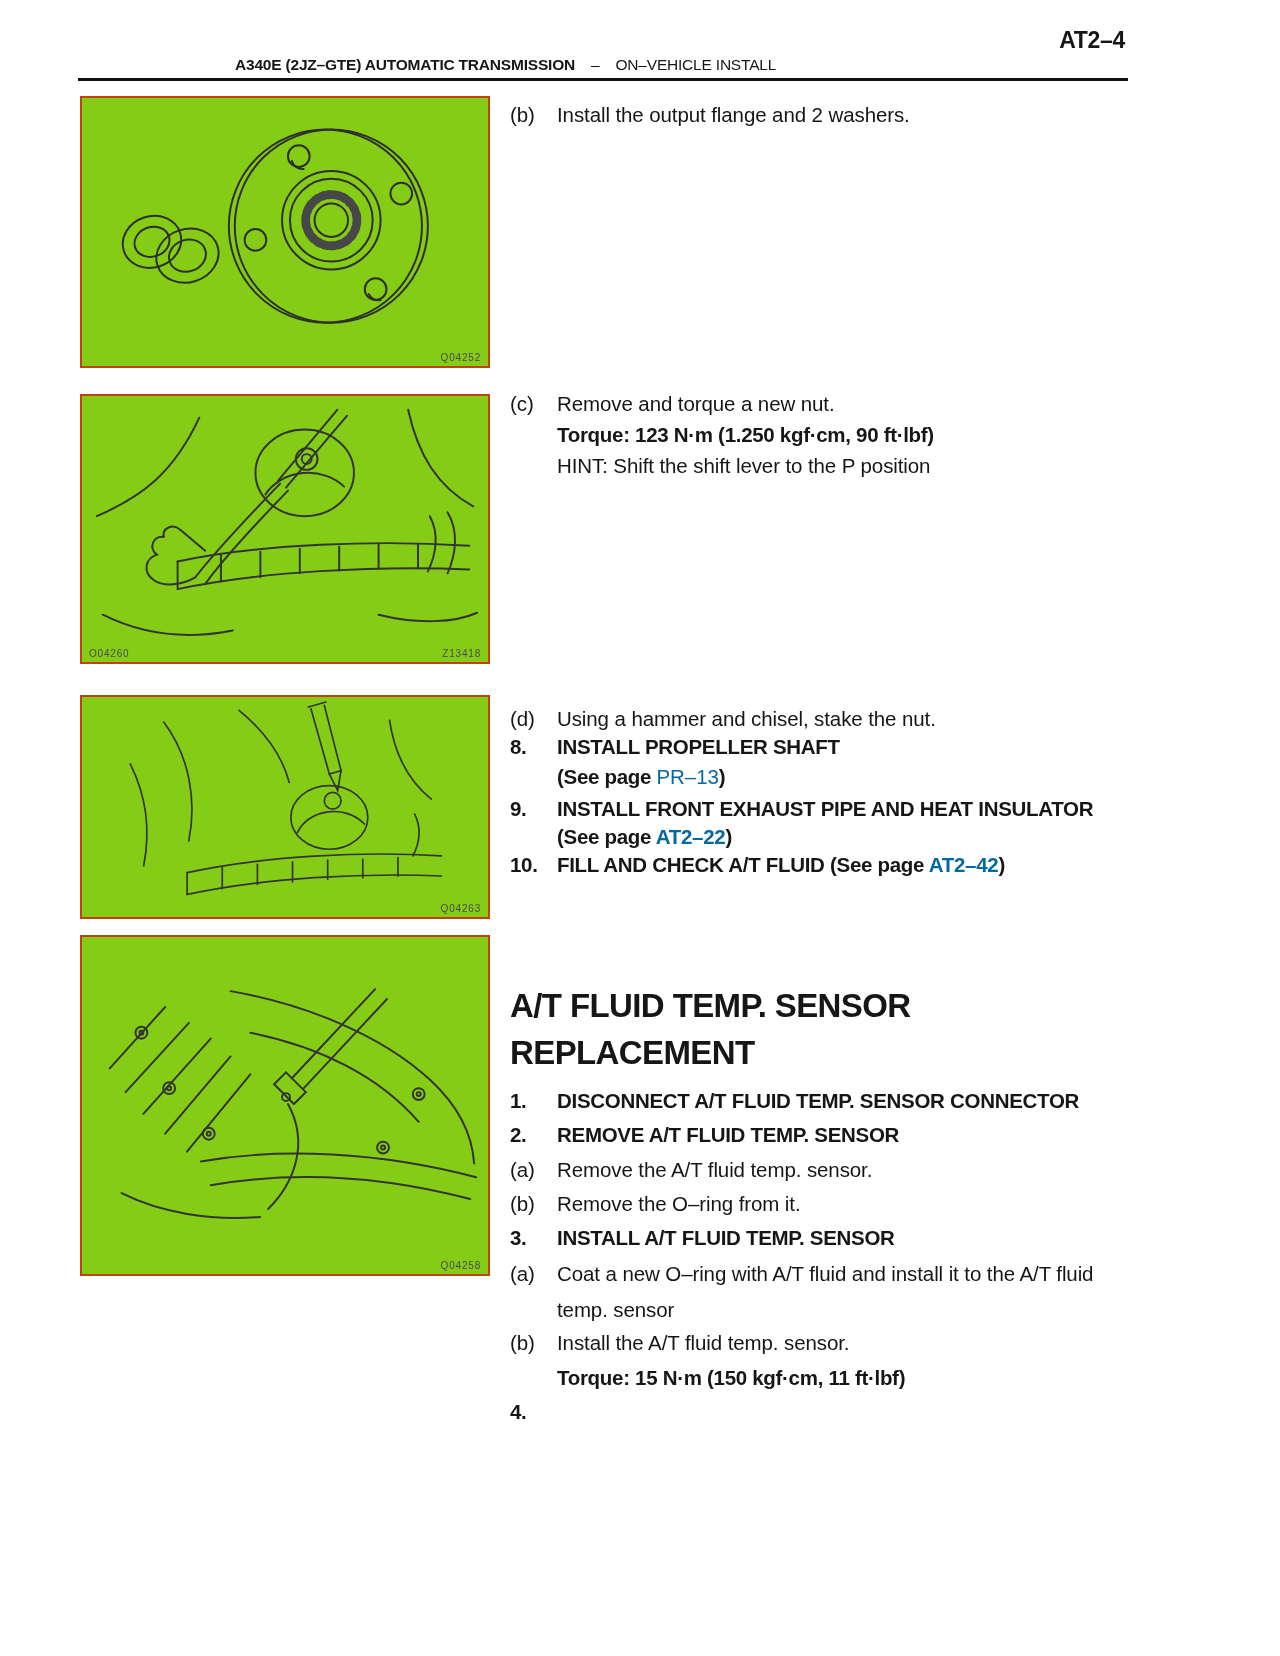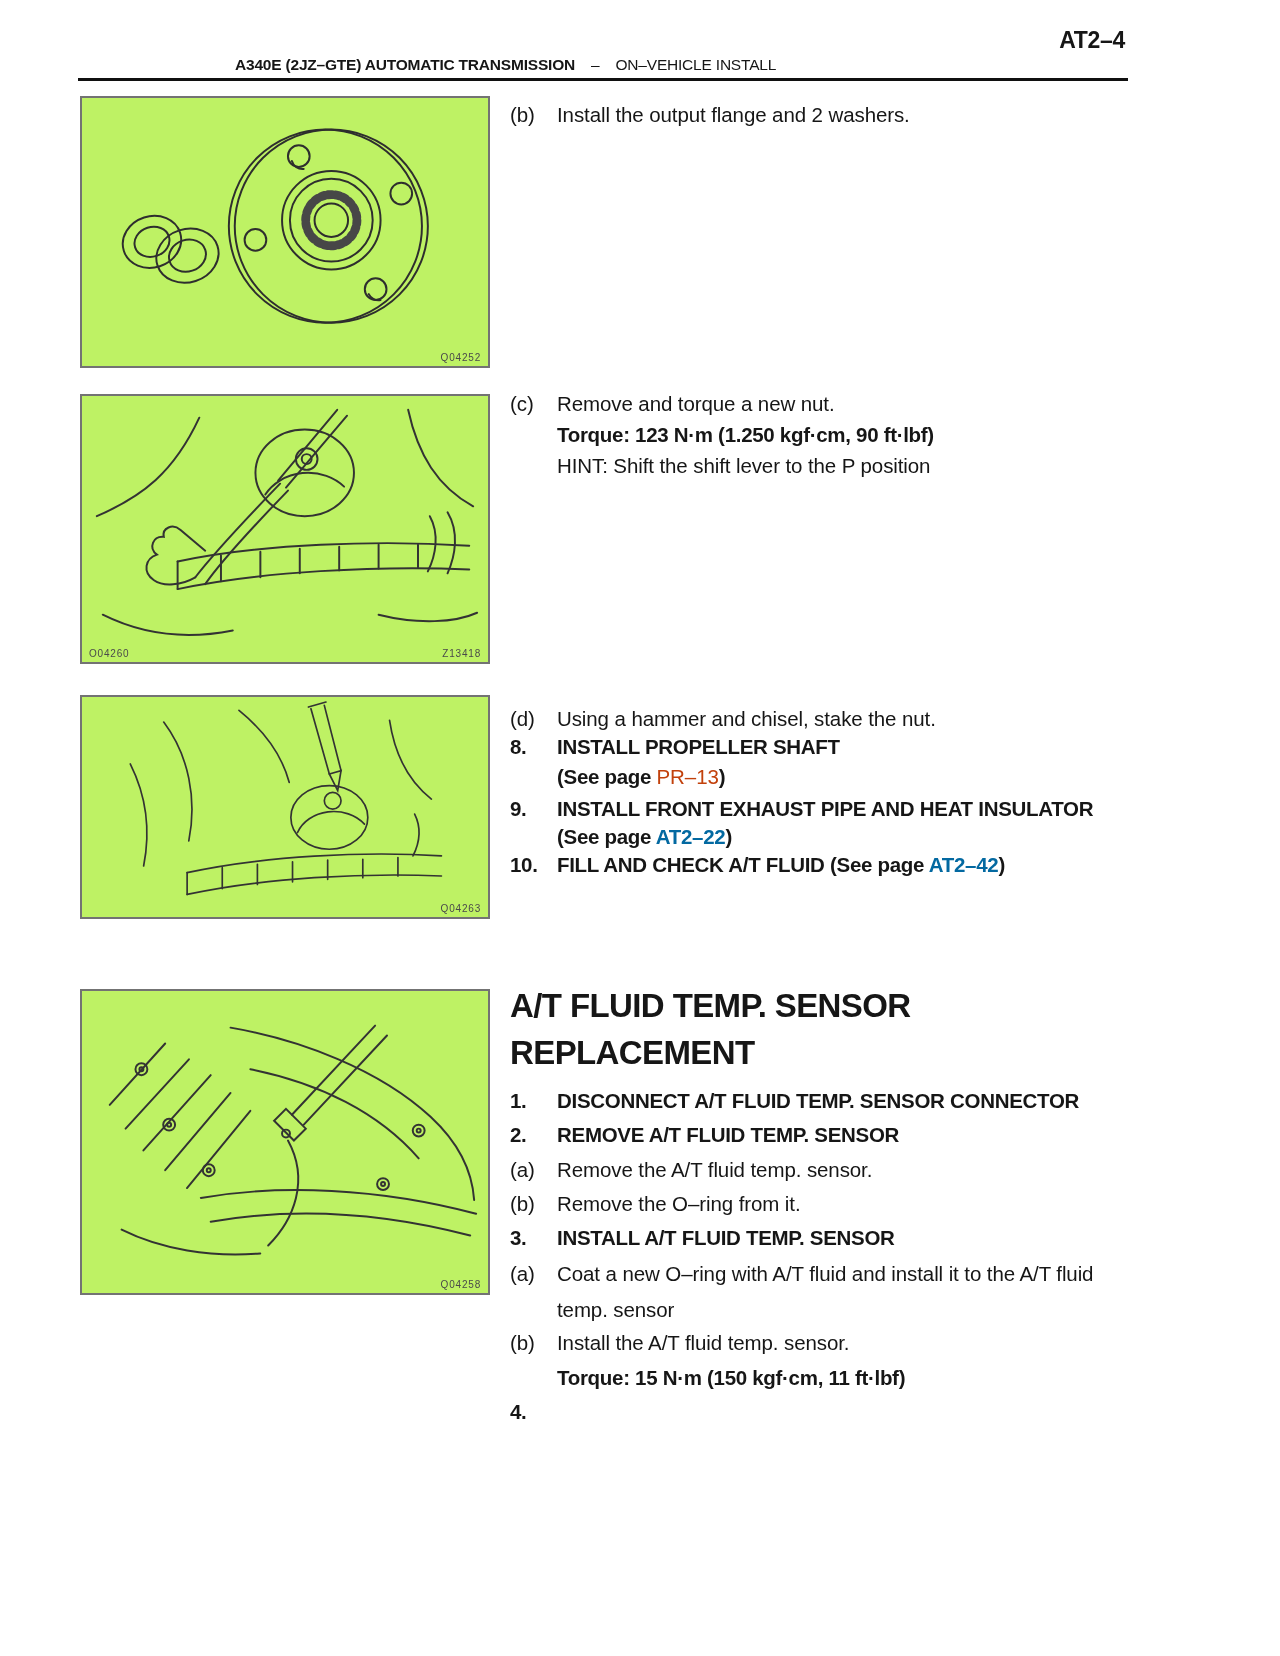--- a/index.html
+++ b/index.html
@@ -7,39 +7,39 @@
   .page{position:relative;width:1280px;height:1656px;background:#fff;overflow:hidden;}
 
   
   .page-number{position:absolute;top:27px;right:155px;font-size:23px;font-weight:700;letter-spacing:-0.3px;}
   .running-header{position:absolute;top:56px;left:235px;font-size:15.5px;letter-spacing:-0.2px;white-space:nowrap;}
   .rh-bold{font-weight:700;}
   .rh-sep{display:inline-block;margin:0 16px;}
   .rule{position:absolute;top:78px;left:78px;width:1050px;height:3px;background:#101010;}
 
   
-  .figbox{position:absolute;left:80px;width:410px;border:2px solid #737373;background:#bef264;box-sizing:border-box;}
+  .figbox{position:absolute;left:80px;width:410px;border:2px solid #c2410c;background:#84cc16;box-sizing:border-box;}
   #fig1{top:96px;height:272px;}
   #fig2{top:394px;height:270px;}
   #fig3{top:695px;height:224px;}
-  #fig4{top:989px;height:306px;}
+  #fig4{top:935px;height:341px;}
   .illustration{position:absolute;left:0;top:0;width:100%;height:100%;}
   .figcode{position:absolute;bottom:3px;font-size:10px;color:#4a4a4a;letter-spacing:0.8px;}
   .figcode.right{right:7px;}
   .figcode.left{left:7px;}
 
   
   .step{position:absolute;left:510px;width:625px;font-size:20.5px;line-height:27px;display:flex;letter-spacing:-0.1px;}
   .step .lbl{flex:0 0 47px;}
   .sub{position:absolute;left:557px;width:578px;font-size:20.5px;line-height:27px;letter-spacing:-0.1px;}
   .bold{font-weight:700;letter-spacing:-0.3px;}
   .lh36{line-height:36px;}
   .link{text-decoration:none;cursor:pointer;}
   .link-bold{color:#0369a1;font-weight:700;}
-  .link-light{color:#c2410c;font-weight:400;letter-spacing:-0.1px;text-align:right;}
+  .link-light{color:#0369a1;font-weight:400;letter-spacing:-0.1px;text-align:right;}
   .h1{position:absolute;left:510px;font-size:33px;font-weight:700;letter-spacing:-0.6px;white-space:nowrap;}
 </style>
 </head>
 <body>
 
 <div class="page">
 
   <div class="page-number">AT2–4</div>
 
   <div class="running-header">

